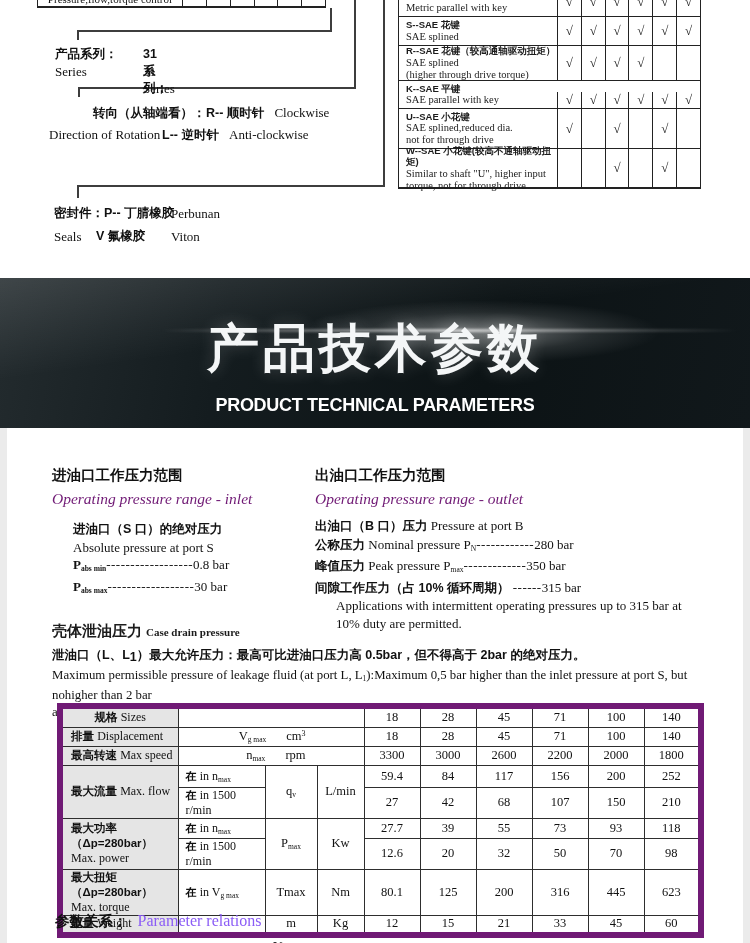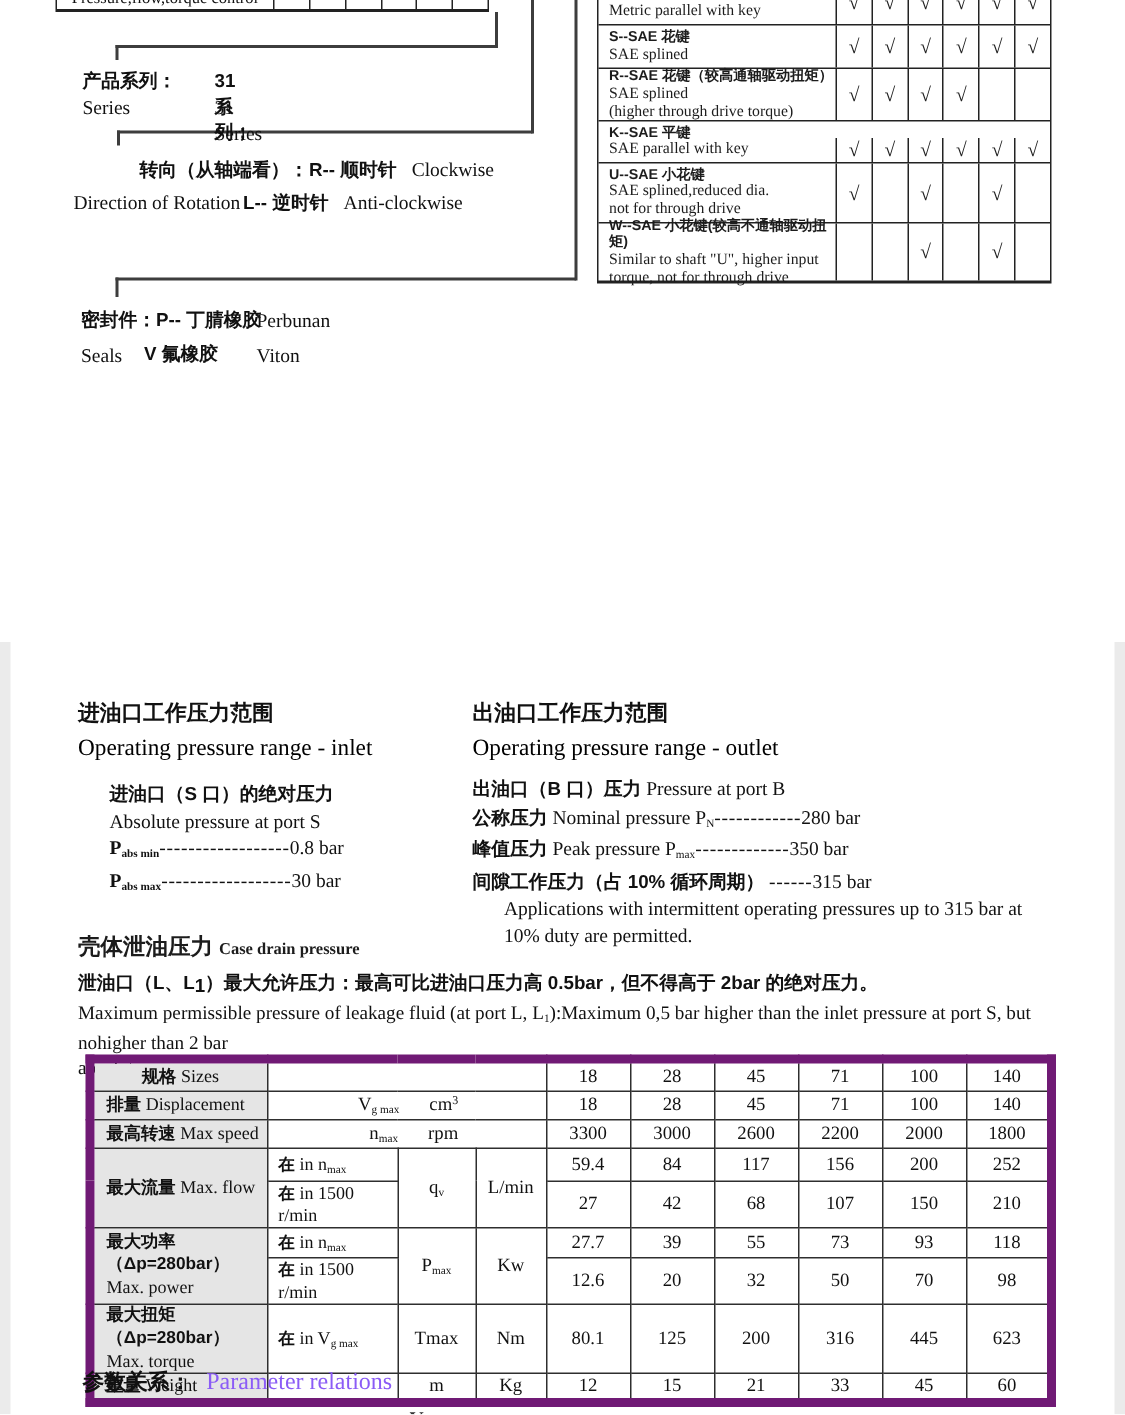--- a/index.html
+++ b/index.html
@@ -82,21 +82,21 @@
     text-align:center; color:#ffffff;
     font-family:"Liberation Sans",sans-serif; font-weight:700;
     font-size:18px; letter-spacing:-0.3px;
   }
 
   
   .strip { top:428px; height:515px; background:#ebebeb; }
 
   
   .sec-h-zh { font-family:"Liberation Sans",sans-serif; font-weight:700; font-size:14.5px; color:#111; }
-  .sec-h-en { font-size:15.5px; margin-top:5px; color:#000000; }
+  .sec-h-en { font-size:15.5px; margin-top:5px; color:#701a75;font-style:italic; }
   .pline { font-size:13px; line-height:17.5px; color:#111; }
   .pline .zh { font-size:12.5px; }
   .dots { letter-spacing:0.5px; }
 
   
   table.spec {
     position:absolute; left:57px; top:703px; width:641px;
     border-collapse:collapse; table-layout:fixed;
     border:6px solid #701a75; font-size:12.5px; color:#111;
   }
@@ -257,20 +257,25 @@
         <div class="chk"></div>
         <div class="chk"></div>
         <div class="chk">√</div>
         <div class="chk"></div>
         <div class="chk">√</div>
         <div class="chk"></div>
       </div>
     </div>
   </div>
 
+  <div class="abs banner">
+    <div class="streak"></div>
+    <div class="title zh">产品技术参数</div>
+    <div class="subtitle">PRODUCT TECHNICAL PARAMETERS</div>
+  </div>
 
   <div class="abs strip" style="left:0;width:7px;"></div>
   <div class="abs strip" style="left:743px;width:7px;"></div>
 
   <div class="abs" style="left:52px;top:466px;width:250px;">
     <div class="sec-h-zh">进油口工作压力范围</div>
     <div class="sec-h-en">Operating pressure range - inlet</div>
     <div style="margin:12px 0 0 21px;">
       <div class="pline"><span class="zh">进油口（S 口）的绝对压力</span></div>
       <div class="pline">Absolute pressure at port S</div>

